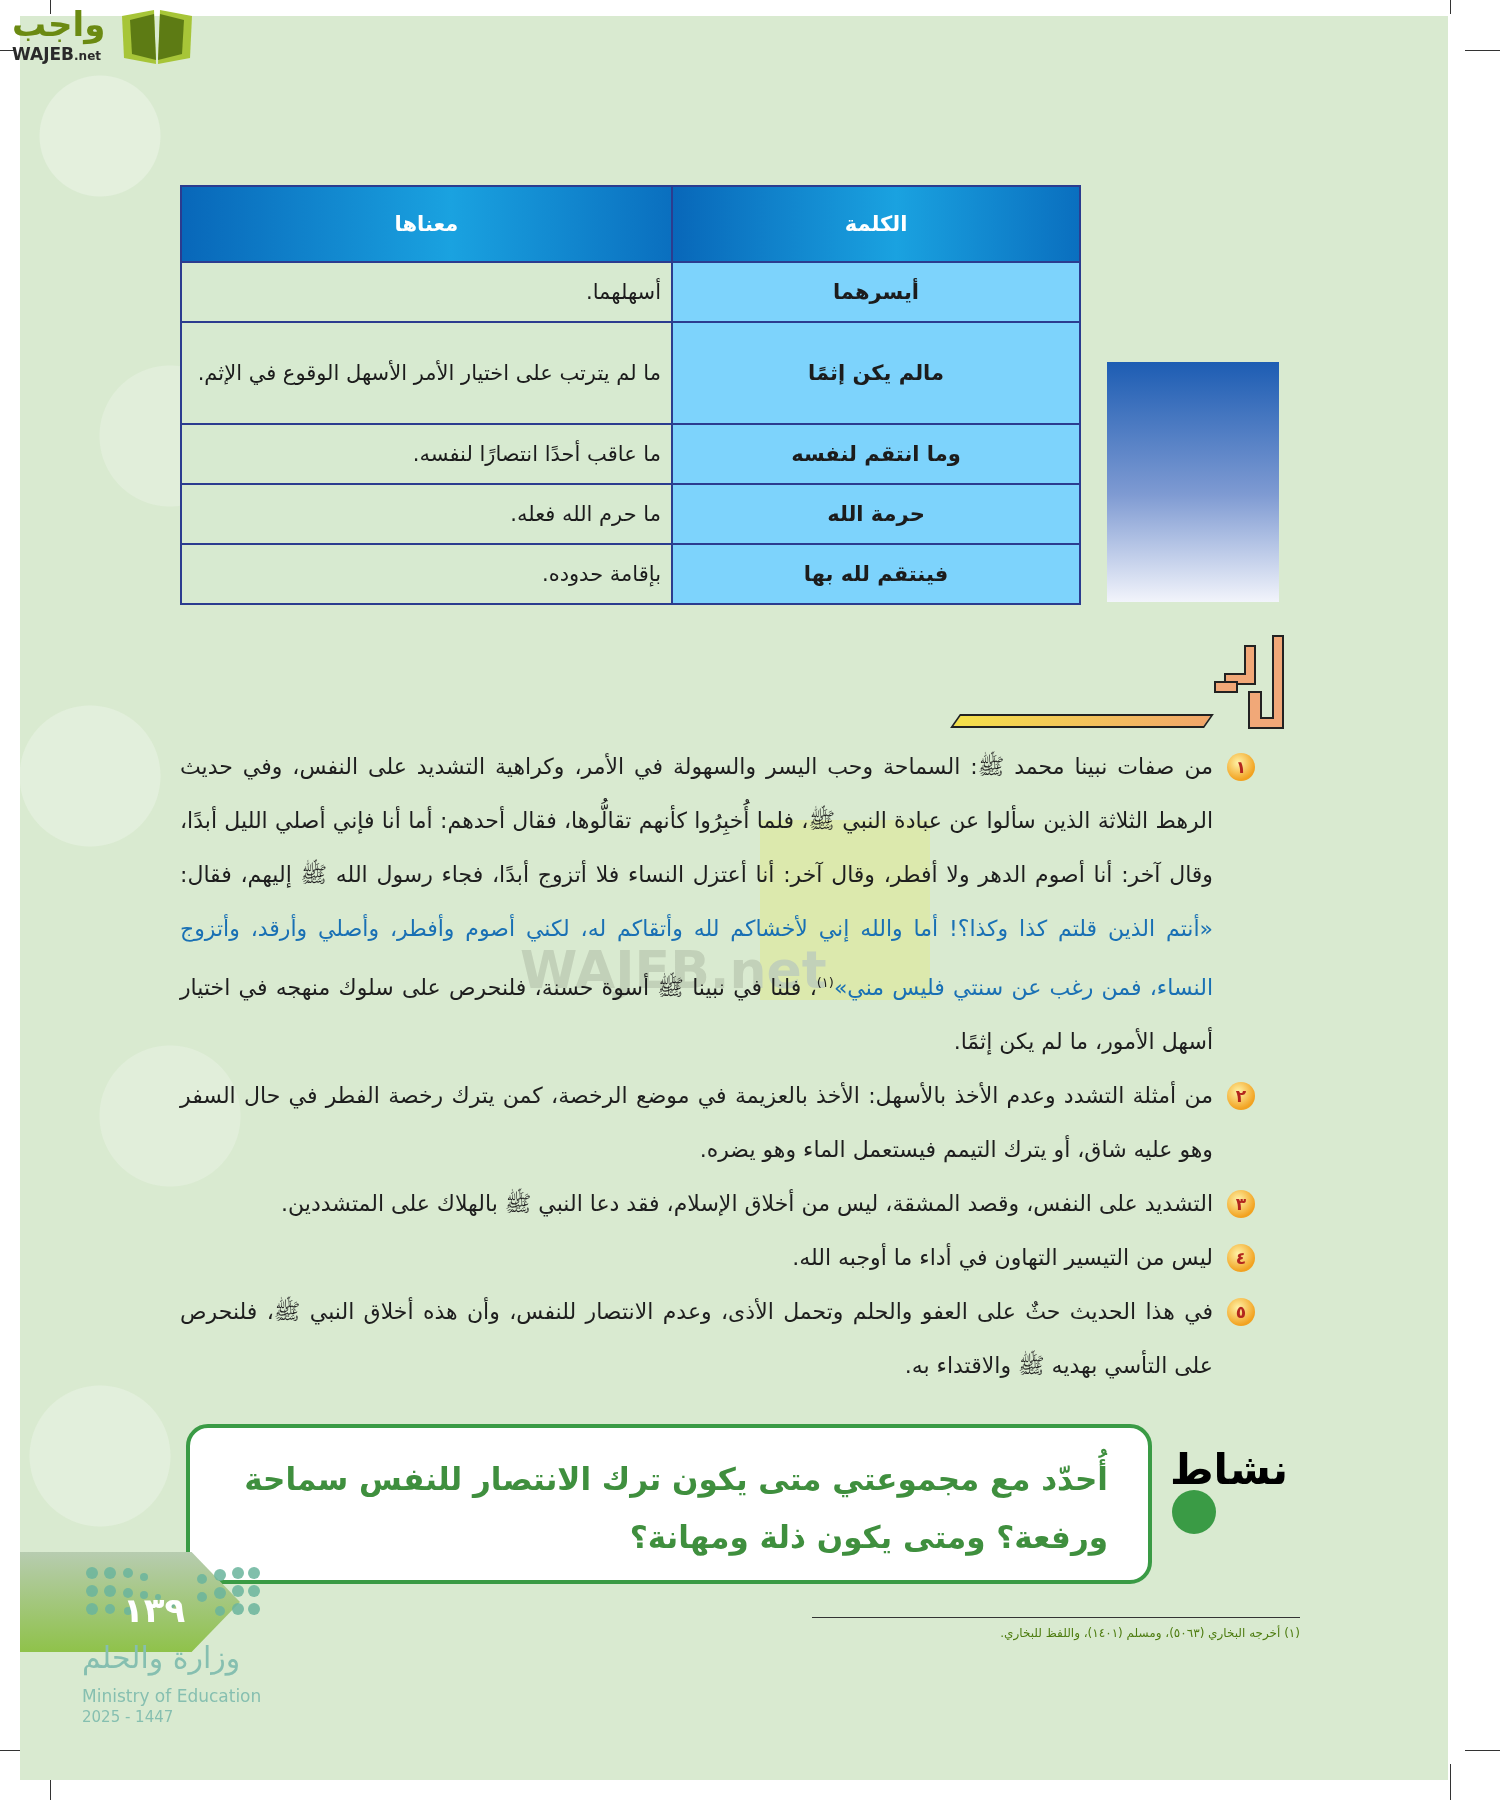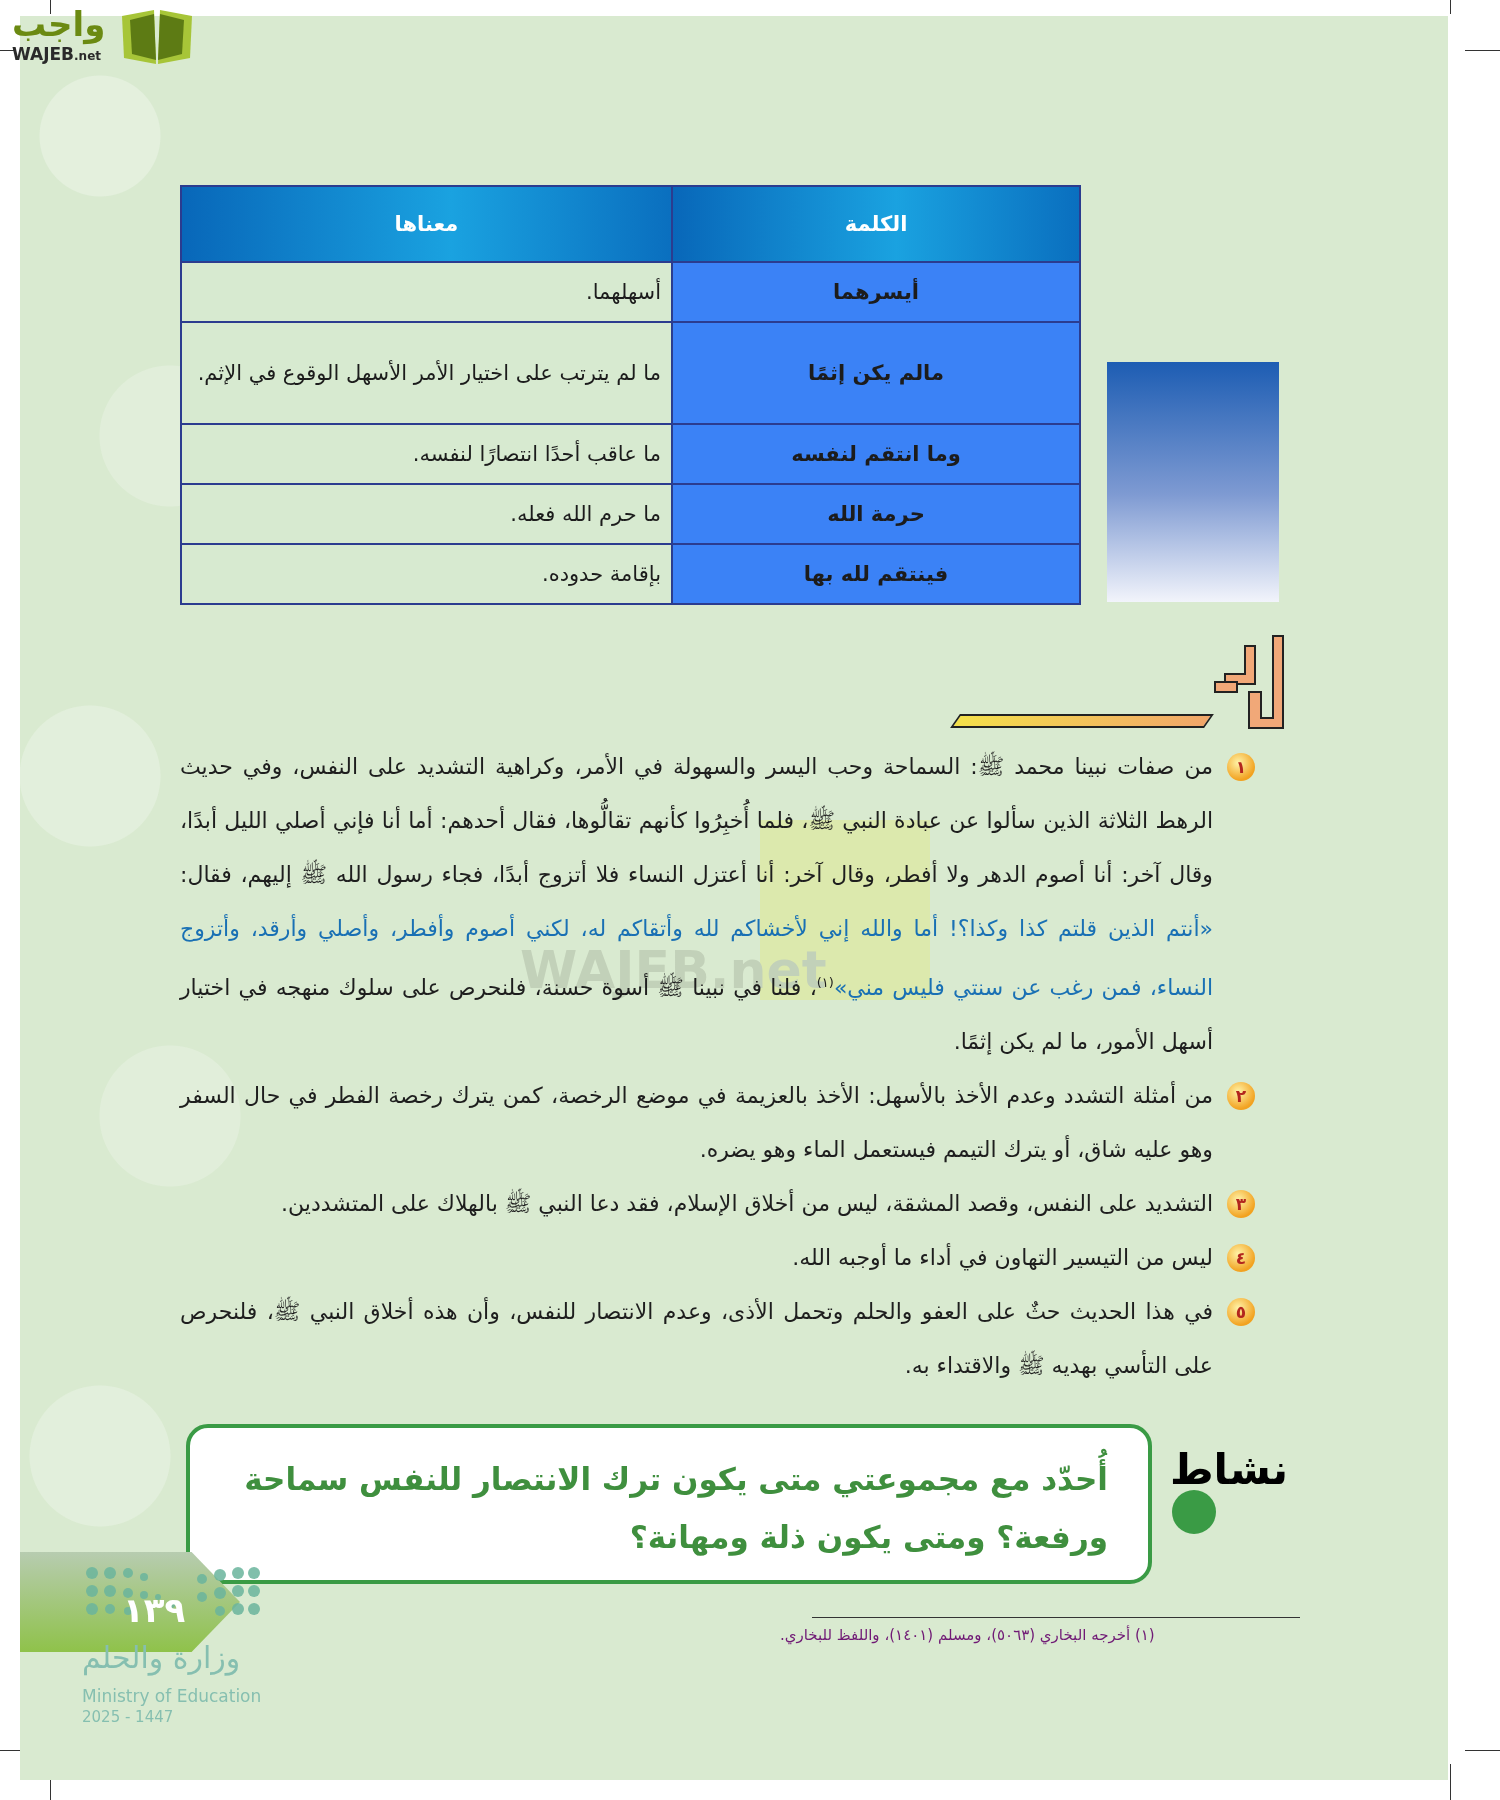--- a/index.html
+++ b/index.html
@@ -47,21 +47,21 @@
     position:absolute; left:180px; top:185px; width:901px;
     border-collapse:collapse; direction:rtl;
     font-size:21px; color:#1c1c1c;
   }
   table.vocab th {
     height:72px; color:#fff; font-weight:bold; font-size:21px;
     background:linear-gradient(90deg,#0867b9 0%, #1aa2e0 55%, #0a6fbf 100%);
     border:2px solid #2b3c8f;
   }
   table.vocab td { border:2px solid #2b3c8f; padding:6px 10px; }
-  table.vocab td.word { width:386px; background:#3b82f6; text-align:center; font-weight:bold; }
+  table.vocab td.word { width:386px; background:#7dd3fc; text-align:center; font-weight:bold; }
   table.vocab td.meaning { background:#d7ead0; text-align:right; }
   table.vocab tr.r1 td { height:46px; }
   table.vocab tr.r2 td { height:88px; line-height:48px; }
   table.vocab tr.r3 td, table.vocab tr.r4 td, table.vocab tr.r5 td { height:46px; }
 
   
   .section-header { position:absolute; left:955px; top:632px; width:330px; height:100px; }
   .section-title {
     position:absolute; right:112px; top:26px; font-size:27px; font-weight:bold; color:#d11f2f; direction:rtl;
     text-shadow:0 0 3px #fff, 0 0 3px #fff;
@@ -95,21 +95,21 @@
   .activity-dot { position:absolute; left:1172px; top:1488px; width:44px; height:44px; border-radius:50%; background:#3a9b45; }
   .activity-box {
     position:absolute; left:186px; top:1424px; width:966px; height:160px;
     background:#fff; border:4px solid #3a9b45; border-radius:22px; box-sizing:border-box;
     direction:rtl; padding:22px 40px 10px 40px;
   }
   .activity-text { font-size:31px; font-weight:bold; color:#3f8f3e; line-height:58px; }
 
   
   .footnote-rule { position:absolute; left:812px; top:1617px; width:488px; height:1px; background:#333; }
-  .footnote { position:absolute; left:780px; top:1626px; width:520px; direction:rtl; font-size:15px; color:#701a75; text-align:left; }
+  .footnote { position:absolute; left:780px; top:1626px; width:520px; direction:rtl; font-size:12px; color:#4d7c0f; text-align:right; }
 
   
   .page-tab {
     position:absolute; left:0; top:1552px; width:220px; height:100px;
     background:linear-gradient(#b7ccb0, #8fc24a);
     clip-path:polygon(0 0, 78% 0, 100% 50%, 78% 100%, 0 100%);
   }
   .page-number { position:absolute; left:110px; top:1590px; font-size:34px; font-weight:bold; color:#fff; }
   .ministry-dots { position:absolute; left:82px; top:1565px; width:180px; height:56px; }
   .ministry-ar { position:absolute; left:82px; top:1640px; font-size:30px; color:#86bfb0; direction:rtl; }

